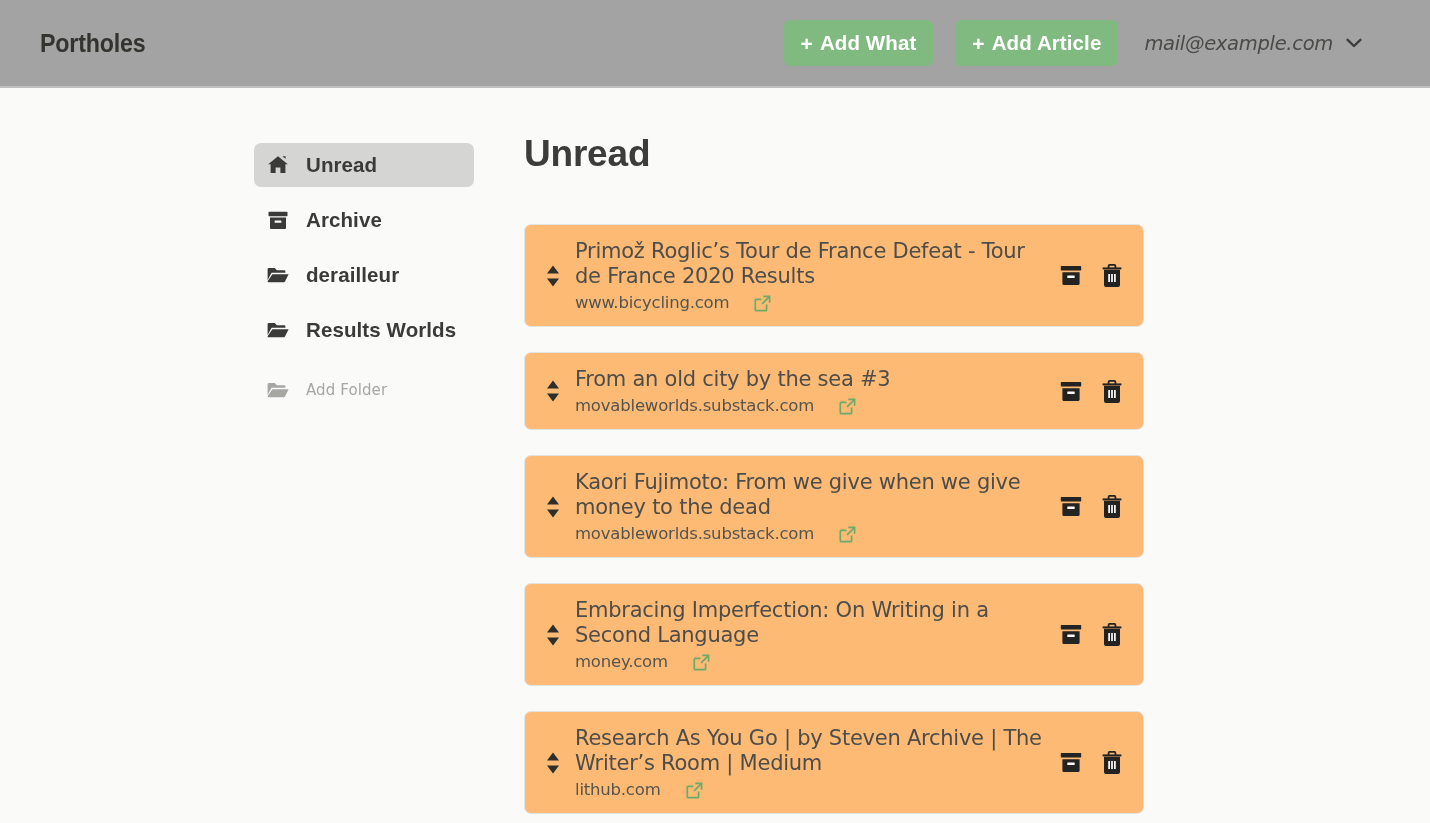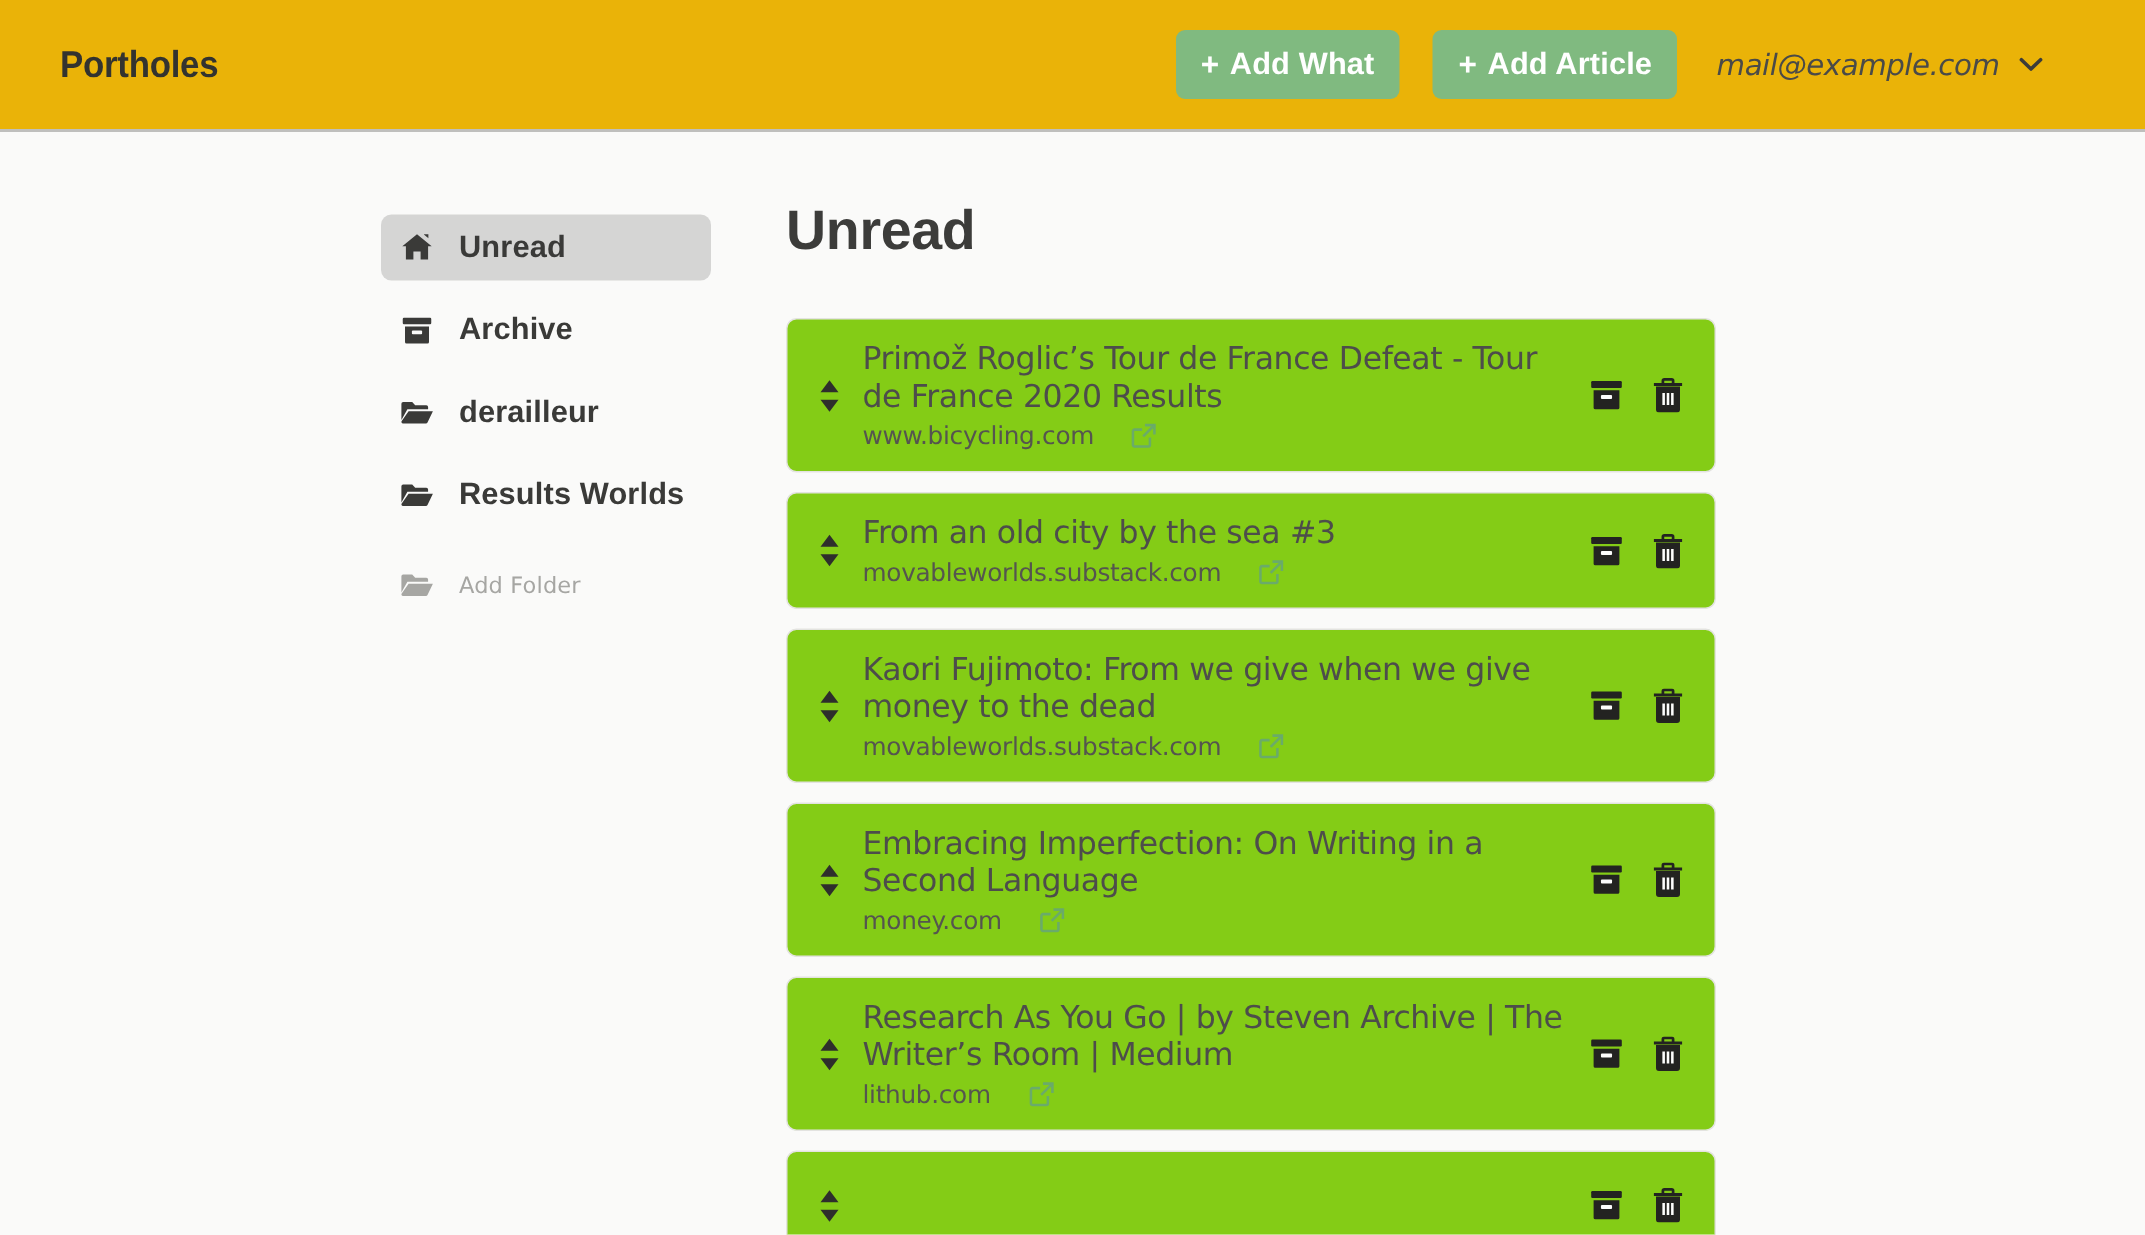--- a/index.html
+++ b/index.html
@@ -16,21 +16,21 @@
     color: #3f3f3d;
   }
 
   
   .header {
     height: 88px;
     border-bottom: 2px solid #bfbfbd;
     display: flex;
     align-items: center;
     padding: 0 68px 0 40px;
-    background: #eab308;
+    background: #a3a3a3;
   }
 
   .brand {
     font-family: "Liberation Sans Narrow", "Liberation Sans", sans-serif;
     font-weight: bold;
     font-size: 25px;
     letter-spacing: -0.2px;
     color: #33332f;
     transform: scaleX(0.93);
     transform-origin: left center;
@@ -134,25 +134,26 @@
     letter-spacing: -0.2px;
     margin-bottom: 37px;
     margin-top: -8px;
   }
 
   .card-list { display: flex; flex-direction: column; gap: 13px; }
 
   .card {
     border: 1px solid #e3e3e0;
     border-radius: 7px;
-    background: #84cc16;
+    background: #fdba74;
     display: flex;
     align-items: center;
     padding: 14px 20px 14px 18px;
     min-height: 73px;
+    margin-top: 12px;
   }
 
   .drag-handle {
     flex: 0 0 20px;
     width: 20px;
     display: flex;
     align-items: center;
     justify-content: center;
     cursor: grab;
     margin-right: 12px;
@@ -164,21 +165,21 @@
     font-size: 21px;
     line-height: 25px;
     color: #4d4d4b;
     letter-spacing: -0.25px;
     margin-bottom: 4px;
     cursor: pointer;
   }
 
   .card-meta {
     display: flex;
-    align-items: center;
+    align-items: flex-end;
     gap: 25px;
     font-size: 16.5px;
     color: #55554f;
     letter-spacing: -0.2px;
   }
   .card-domain { cursor: pointer; }
   .ext-link { display: inline-flex; cursor: pointer; }
 
   .card-actions {
     display: flex;

